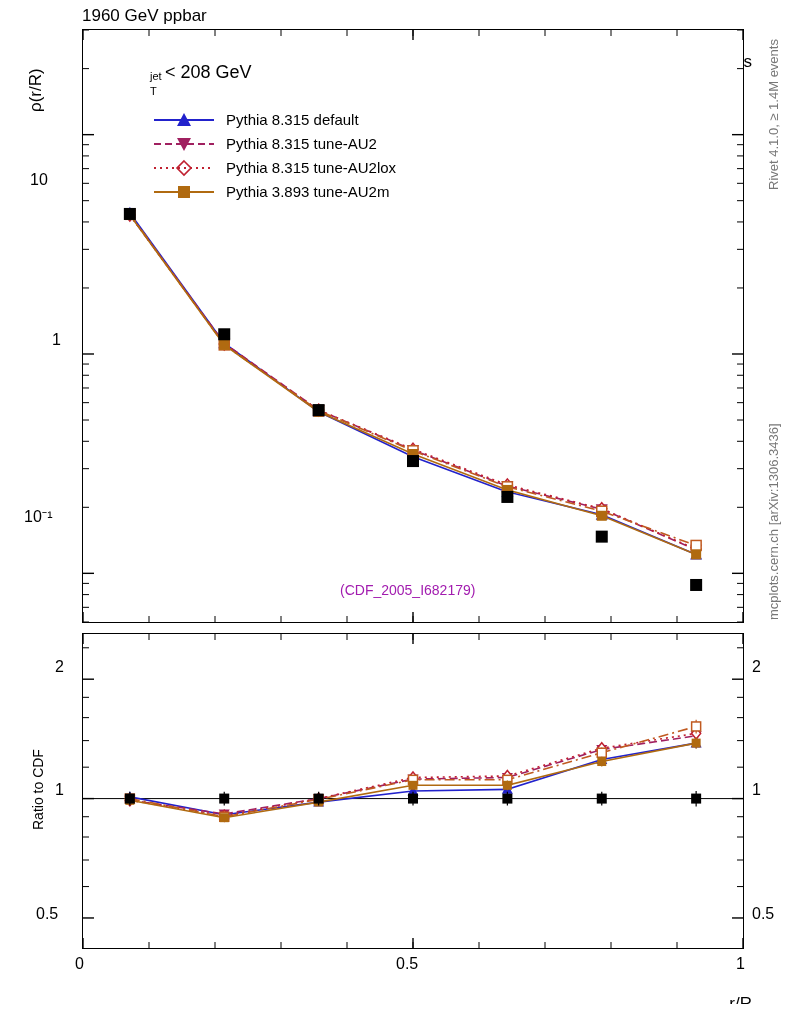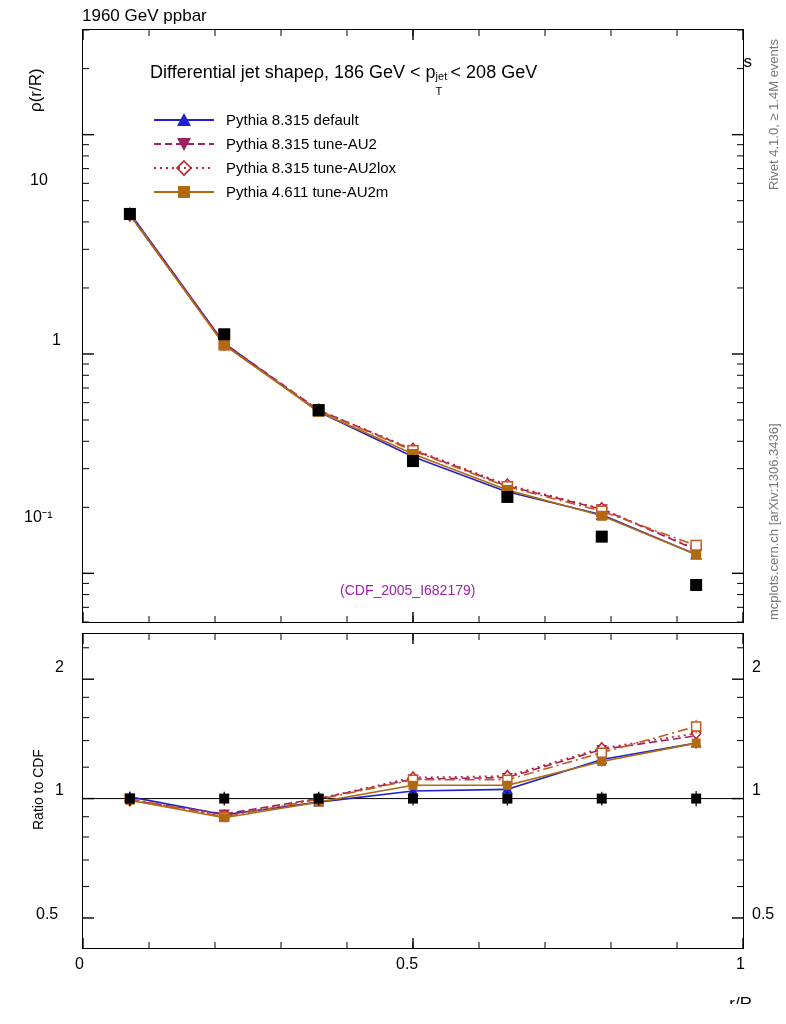--- a/index.html
+++ b/index.html
@@ -46,21 +46,21 @@
 
 <div id="root">
 
   <div class="txt" id="hdr-left">1960 GeV ppbar</div>
   <div class="txt" id="hdr-right">Jets</div>
 
   <div id="main-frame"></div>
   <div id="ratio-frame"></div>
 
   <div class="txt" id="plot-title">
-    <span>Differential jet shapeρ, 186 GeV &lt; p</span><span style="display:inline-block;position:relative;width:10px;">
+    <span style="display:inline-block;position:relative;width:10px;">
       <span style="position:absolute;left:0;top:7px;font-size:11px;">T</span>
       <span style="position:absolute;left:0;top:-8px;font-size:11px;">jet</span>
     </span><span> &lt; 208 GeV</span>
   </div>
 
   <div class="txt" id="watermark">(CDF_2005_I682179)</div>
 
   <div class="txt vert" id="ylabel-main" style="transform:rotate(-90deg);transform-origin:left top;left:26px;top:112px;">ρ(r/R)</div>
   <div class="txt vert" id="ylabel-ratio" style="transform:rotate(-90deg);transform-origin:left top;left:30px;top:830px;">Ratio to CDF</div>
   <div class="txt" id="xlabel">r/R</div>
@@ -408,17 +408,17 @@
           <line x1="2" y1="12" x2="62" y2="12" stroke="#c02030" stroke-width="2" stroke-dasharray="2,4"></line>
           <polygon points="32,5 39,12 32,19 25,12" fill="none" stroke="#c02030" stroke-width="1.6"></polygon>
         </svg>
       <span class="leg-txt">Pythia 8.315 tune-AU2lox</span>
     </div>
     <div class="leg-row">
       <svg class="leg-sym" viewBox="0 0 64 24">
           <line x1="2" y1="12" x2="62" y2="12" stroke="#b06a10" stroke-width="2"></line>
           <rect x="26" y="6" width="12" height="12" fill="#b06a10"></rect>
         </svg>
-      <span class="leg-txt">Pythia 4.611 tune-AU2m</span>
+      <span class="leg-txt">Pythia 3.893 tune-AU2m</span>
     </div>
   </div>
 
 </div>
 
 </body></html>

